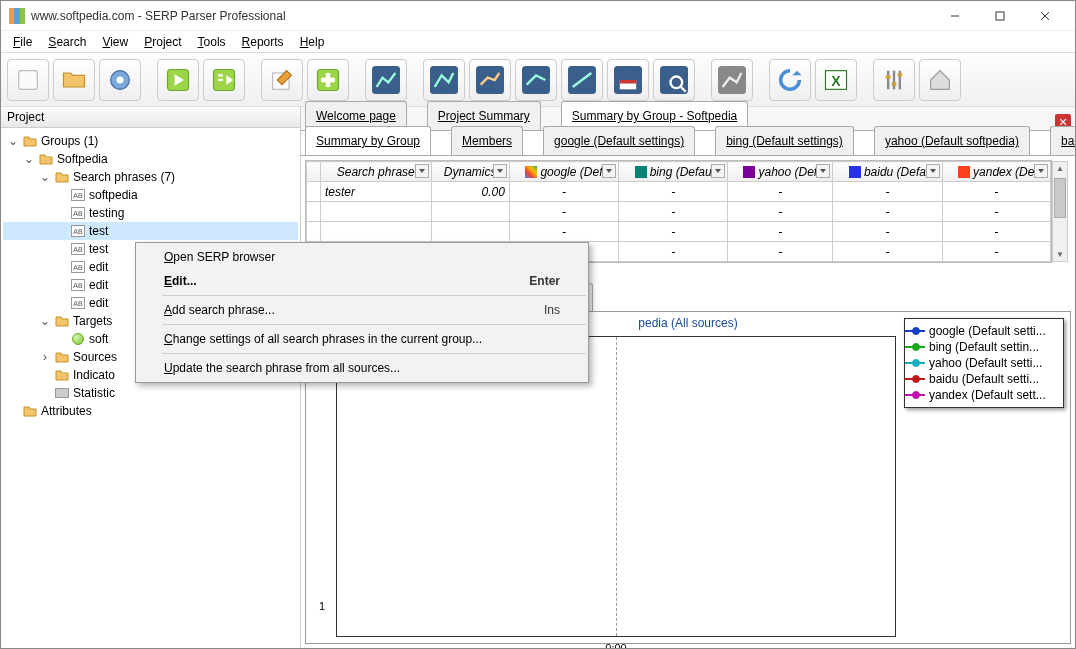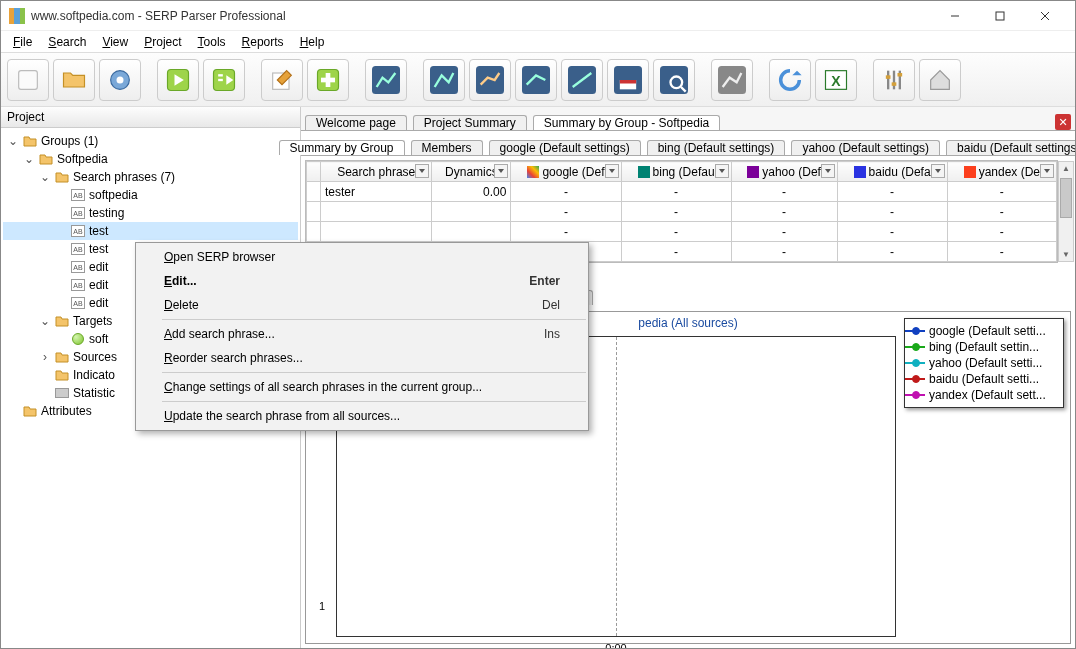--- a/index.html
+++ b/index.html
@@ -38,21 +38,21 @@
 .stat-icon { width:14px; height:10px; background:#ccc; border:1px solid #999;}
 
 .ind-0 { padding-left: 4px; }
 .ind-1 { padding-left: 20px; }
 .ind-2 { padding-left: 36px; }
 .ind-3 { padding-left: 52px; }
 
 
 .main { flex:1; display:flex; flex-direction:column; min-width:0; }
 .tabs-row { display:flex; align-items:flex-end; height: 24px; padding: 0 4px; position:relative; background:#f6f6f6;}
-.tab { border:1px solid #aaa; border-bottom:none; padding:0 10px; background:#f0f0f0; margin-right:6px; border-radius:3px 3px 0 0; cursor:default; white-space:nowrap;}
+.tab { border:1px solid #aaa; border-bottom:none; padding:7px 10px; background:#f0f0f0; margin-right:20px; border-radius:3px 3px 0 0; cursor:default; white-space:nowrap;text-decoration:underline;}
 .tab.active { background:#fff; }
 .tabs-close { margin-left:auto; width:16px; height:16px; background:#c33; color:#fff; display:flex; align-items:center; justify-content:center; font-size:11px; border-radius:2px;}
 
 .subpanel { flex:1; border-top:1px solid #aaa; background:#fff; padding:4px; display:flex; flex-direction:column; min-height:0;}
 .section-title { background:linear-gradient(#fafafa,#e9e9e9); border:1px solid #ccc; padding:3px 6px; margin-bottom:3px;}
 .grid-wrap { border:1px solid #bbb; position:relative; }
 .grid { width:100%; border-collapse:collapse; }
 .grid th, .grid td { border:1px solid #ccc; padding:2px 4px; text-align:center; height:20px; font-weight:normal; background:#fff;}
 .grid th { background:linear-gradient(#fdfdfd,#efefef); position:relative; }
 .grid th .dd { position:absolute; right:2px; top:2px; width:14px; height:14px; border:1px solid #aaa; background:#f4f4f4; display:flex; align-items:center; justify-content:center; }
@@ -395,33 +395,33 @@
 
   <div class="main">
 
     <div class="tabs-row" style="border-bottom:1px solid #aaa;">
       <div class="tab">Welcome page</div>
       <div class="tab">Project Summary</div>
       <div class="tab active">Summary by Group - Softpedia</div>
       <div class="tabs-close">✕</div>
     </div>
 
-    <div class="tabs-row" style="background:#fff;justify-content:center;">
+    <div class="tabs-row" style="background:#fff;">
       <div class="tab active">Summary by Group</div>
       <div class="tab">Members</div>
       <div class="tab">google (Default settings)</div>
       <div class="tab">bing (Default settings)</div>
-      <div class="tab">yahoo (Default settings)</div>
+      <div class="tab">yahoo (Default softpedia)</div>
       <div class="tab">baidu (Default settings)</div>
 
     </div>
 
     <div class="subpanel">
 
-      <div class="grid-wrap" style="margin-right:13px;">
+      <div class="grid-wrap" style="margin-right:19px;font-style:italic;">
         <table class="grid">
           <tbody>
               <tr>
             <th style="width:14px;"></th>
             <th><span>Search phrase</span><span class="dd"></span></th>
             <th><span>Dynamics</span><span class="dd"></span></th>
             <th><span class="se-icon ico-google"></span><span>google (Def</span><span class="dd"></span></th>
             <th><span class="se-icon ico-bing"></span><span>bing (Defau</span><span class="dd"></span></th>
             <th><span class="se-icon ico-yahoo"></span><span>yahoo (Def</span><span class="dd"></span></th>
             <th><span class="se-icon ico-baidu"></span><span>baidu (Defa</span><span class="dd"></span></th>
@@ -513,32 +513,25 @@
 </div>
 
 <div class="ctx">
   <div class="ctx-row">
       <span><u>O</u>pen SERP browser</span>
     </div>
   <div class="ctx-row bold">
       <span><u>E</u>dit...</span>
       <span class="shortcut">Enter</span>
     </div>
-  <div class="ctx-row">
-      <span><u>D</u>elete</span>
-      <span class="shortcut">Del</span>
-    </div>
   <div class="ctx-sep"></div>
   <div class="ctx-row">
       <span><u>A</u>dd search phrase...</span>
       <span class="shortcut">Ins</span>
     </div>
-  <div class="ctx-row">
-      <span><u>R</u>eorder search phrases...</span>
-    </div>
   <div class="ctx-sep"></div>
   <div class="ctx-row">
       <span><u>C</u>hange settings of all search phrases in the current group...</span>
     </div>
   <div class="ctx-sep"></div>
   <div class="ctx-row">
       <span><u>U</u>pdate the search phrase from all sources...</span>
     </div>
 </div>
 

